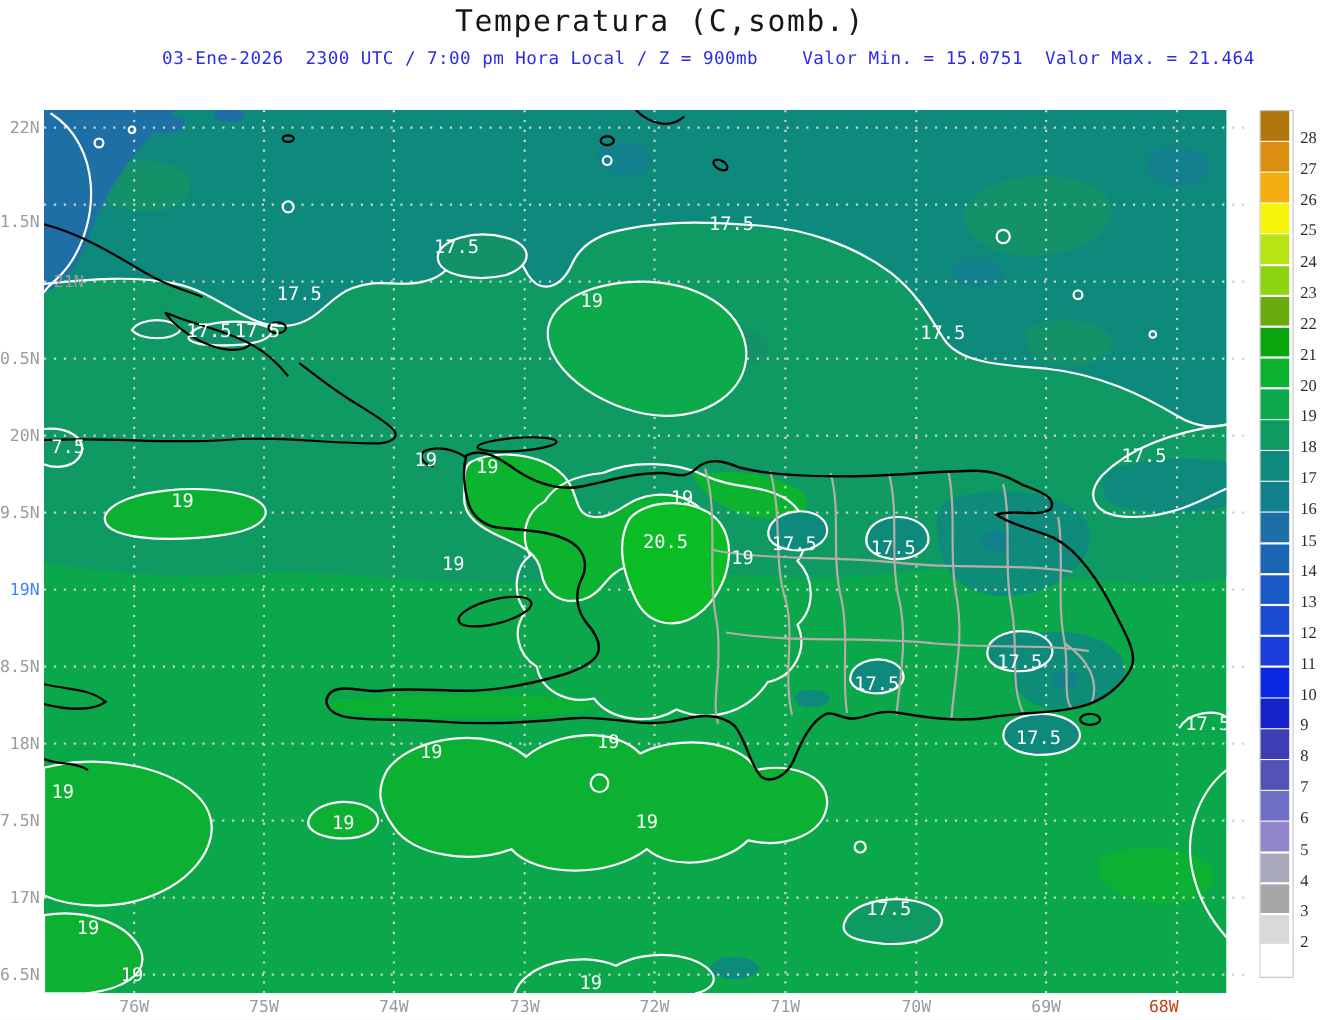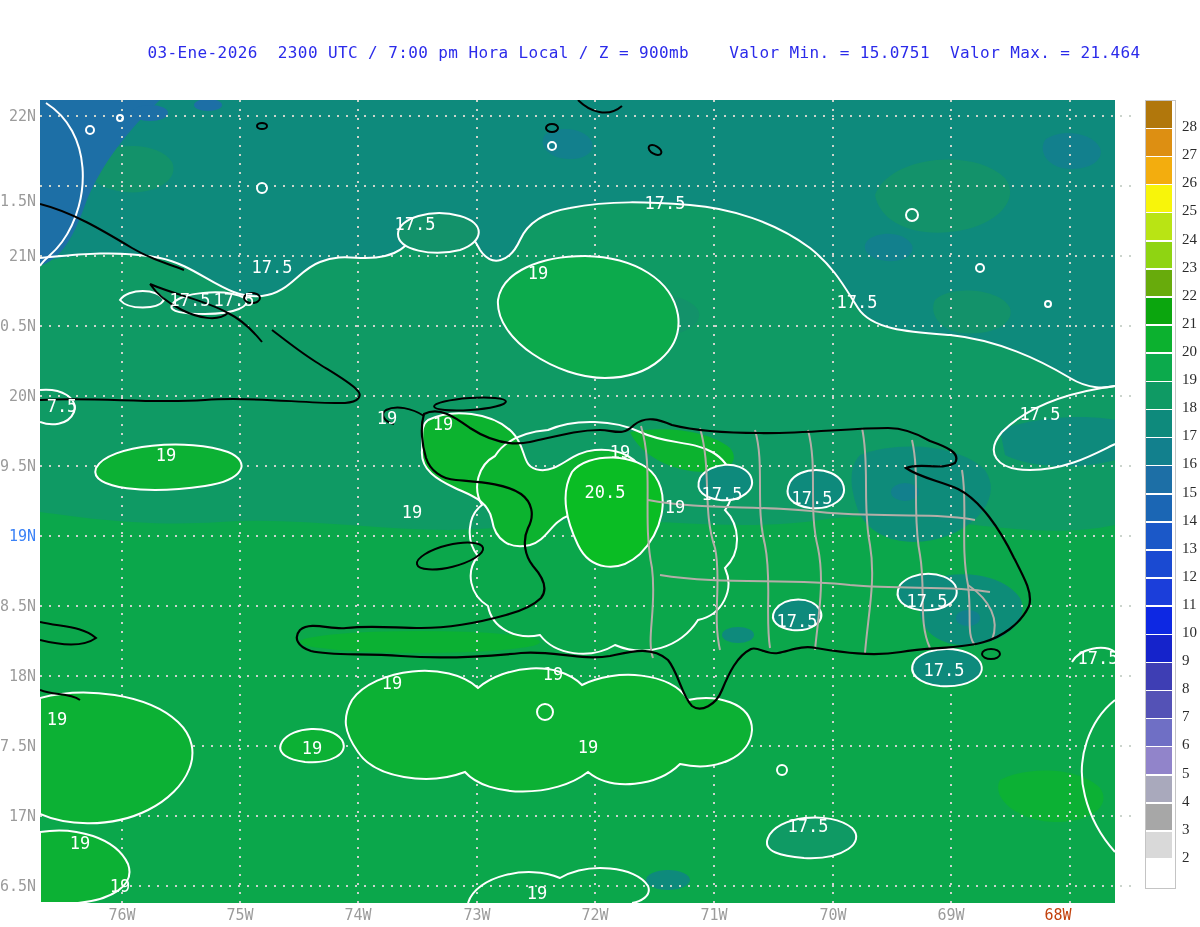--- a/index.html
+++ b/index.html
@@ -20,20 +20,21 @@
          border:1px solid #8f8f8f;text-align:center;line-height:21px;font-size:15px;white-space:pre;}
   .wm-sys{color:#2222e8;}
   .wm-dash{color:#555;}
   .wm-org{color:#2f2f2f;}
 </style>
 </head>
 <body>
 
 <div class="page">
 
+  <div class="hdr title">Temperatura (C,somb.)</div>
   <div class="hdr info" style="color: rgb(43, 43, 234);">03-Ene-2026  2300 UTC / 7:00 pm Hora Local / Z = 900mb    Valor Min. = 15.0751  Valor Max. = 21.464</div>
 
   <svg class="mapsvg" width="1200" height="927" viewBox="0 0 1200 927">
     <defs>
       <clipPath id="fillclip">
           <rect x="40" y="100" width="1075" height="803"></rect>
         </clipPath>
       <clipPath id="gridclip">
           <rect x="40" y="100" width="1095" height="803"></rect>
         </clipPath>
@@ -188,21 +189,21 @@
         <text x="80" y="849" fill="#ffffff" font-size="17" text-anchor="middle" font-family="&quot;DejaVu Sans Mono&quot;,&quot;Liberation Mono&quot;,monospace">19</text>
         <text x="120" y="892" fill="#ffffff" font-size="17" text-anchor="middle" font-family="&quot;DejaVu Sans Mono&quot;,&quot;Liberation Mono&quot;,monospace">19</text>
         <text x="537" y="899" fill="#ffffff" font-size="17" text-anchor="middle" font-family="&quot;DejaVu Sans Mono&quot;,&quot;Liberation Mono&quot;,monospace">19</text>
         <text x="808" y="832" fill="#ffffff" font-size="17" text-anchor="middle" font-family="&quot;DejaVu Sans Mono&quot;,&quot;Liberation Mono&quot;,monospace">17.5</text>
       </g>
   </svg>
 
   <div id="axes">
       <div class="ytick" style="top: 107px; color: rgb(155, 155, 155);">22N</div>
       <div class="ytick" style="top: 192px; color: rgb(155, 155, 155);">1.5N</div>
-      <div class="ytick" style="top: 247px; color: rgb(155, 155, 155);">21N</div>
+      <div class="ytick" style="top: 247px; color: rgb(155, 155, 155); padding-left: 40px;">21N</div>
       <div class="ytick" style="top: 317px; color: rgb(155, 155, 155);">0.5N</div>
       <div class="ytick" style="top: 387px; color: rgb(155, 155, 155);">20N</div>
       <div class="ytick" style="top: 457px; color: rgb(155, 155, 155);">9.5N</div>
       <div class="ytick" style="top: 527px; color: #3b82f6;">19N</div>
       <div class="ytick" style="top: 597px; color: rgb(155, 155, 155);">8.5N</div>
       <div class="ytick" style="top: 667px; color: rgb(155, 155, 155);">18N</div>
       <div class="ytick" style="top: 737px; color: rgb(155, 155, 155);">7.5N</div>
       <div class="ytick" style="top: 807px; color: rgb(155, 155, 155);">17N</div>
       <div class="ytick" style="top: 877px; color: rgb(155, 155, 155);">6.5N</div>
       <div class="xtick" style="left: 98px; top: 906px; color: rgb(155, 155, 155);">76W</div>

